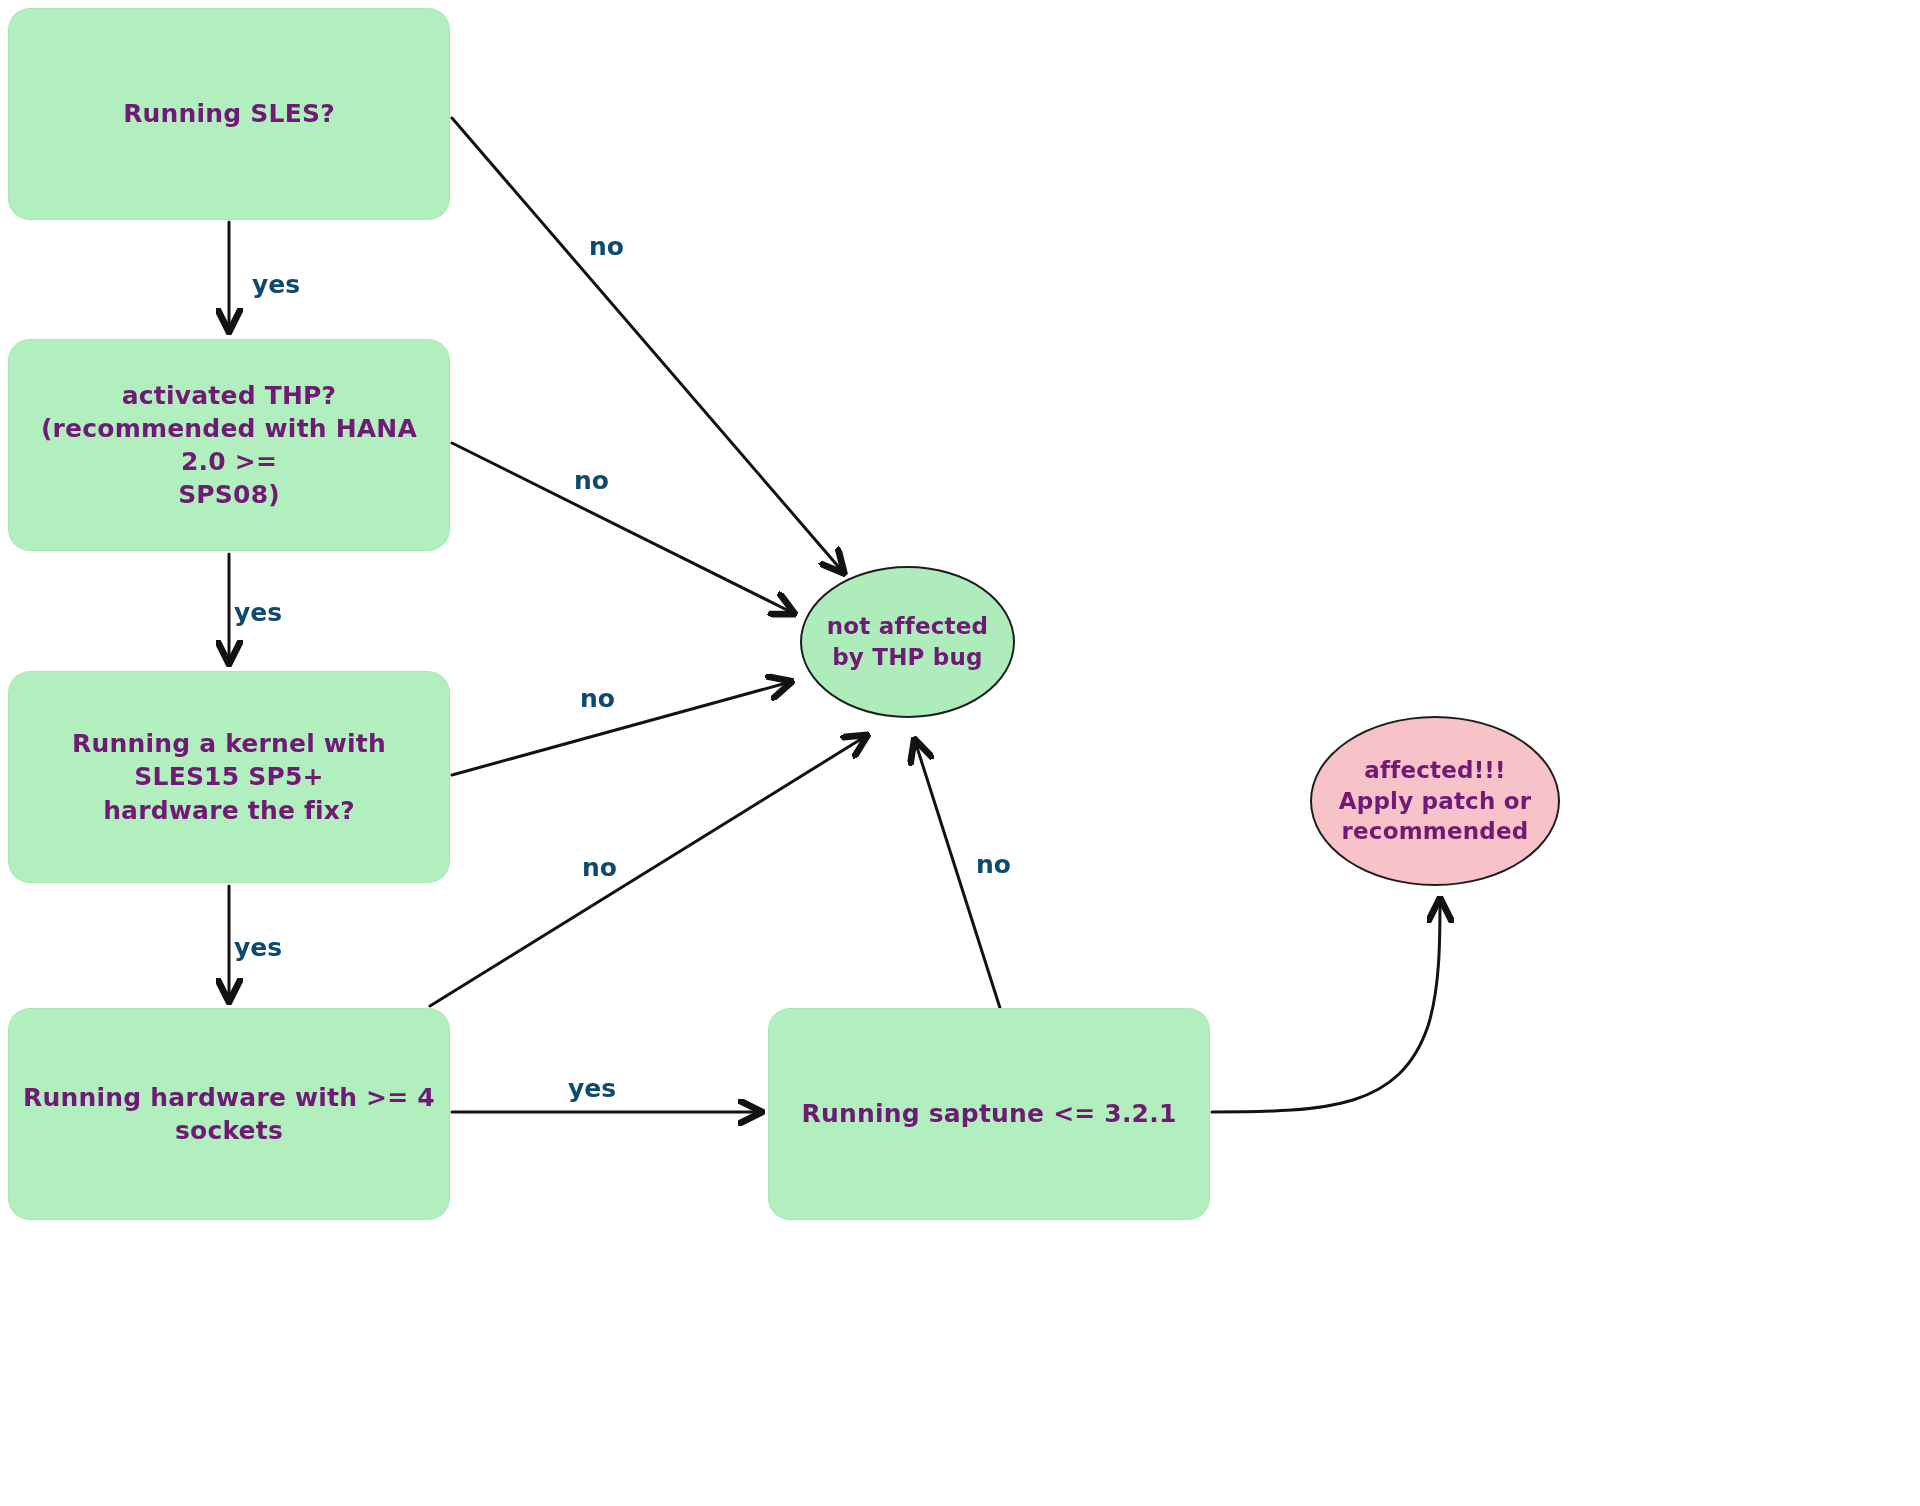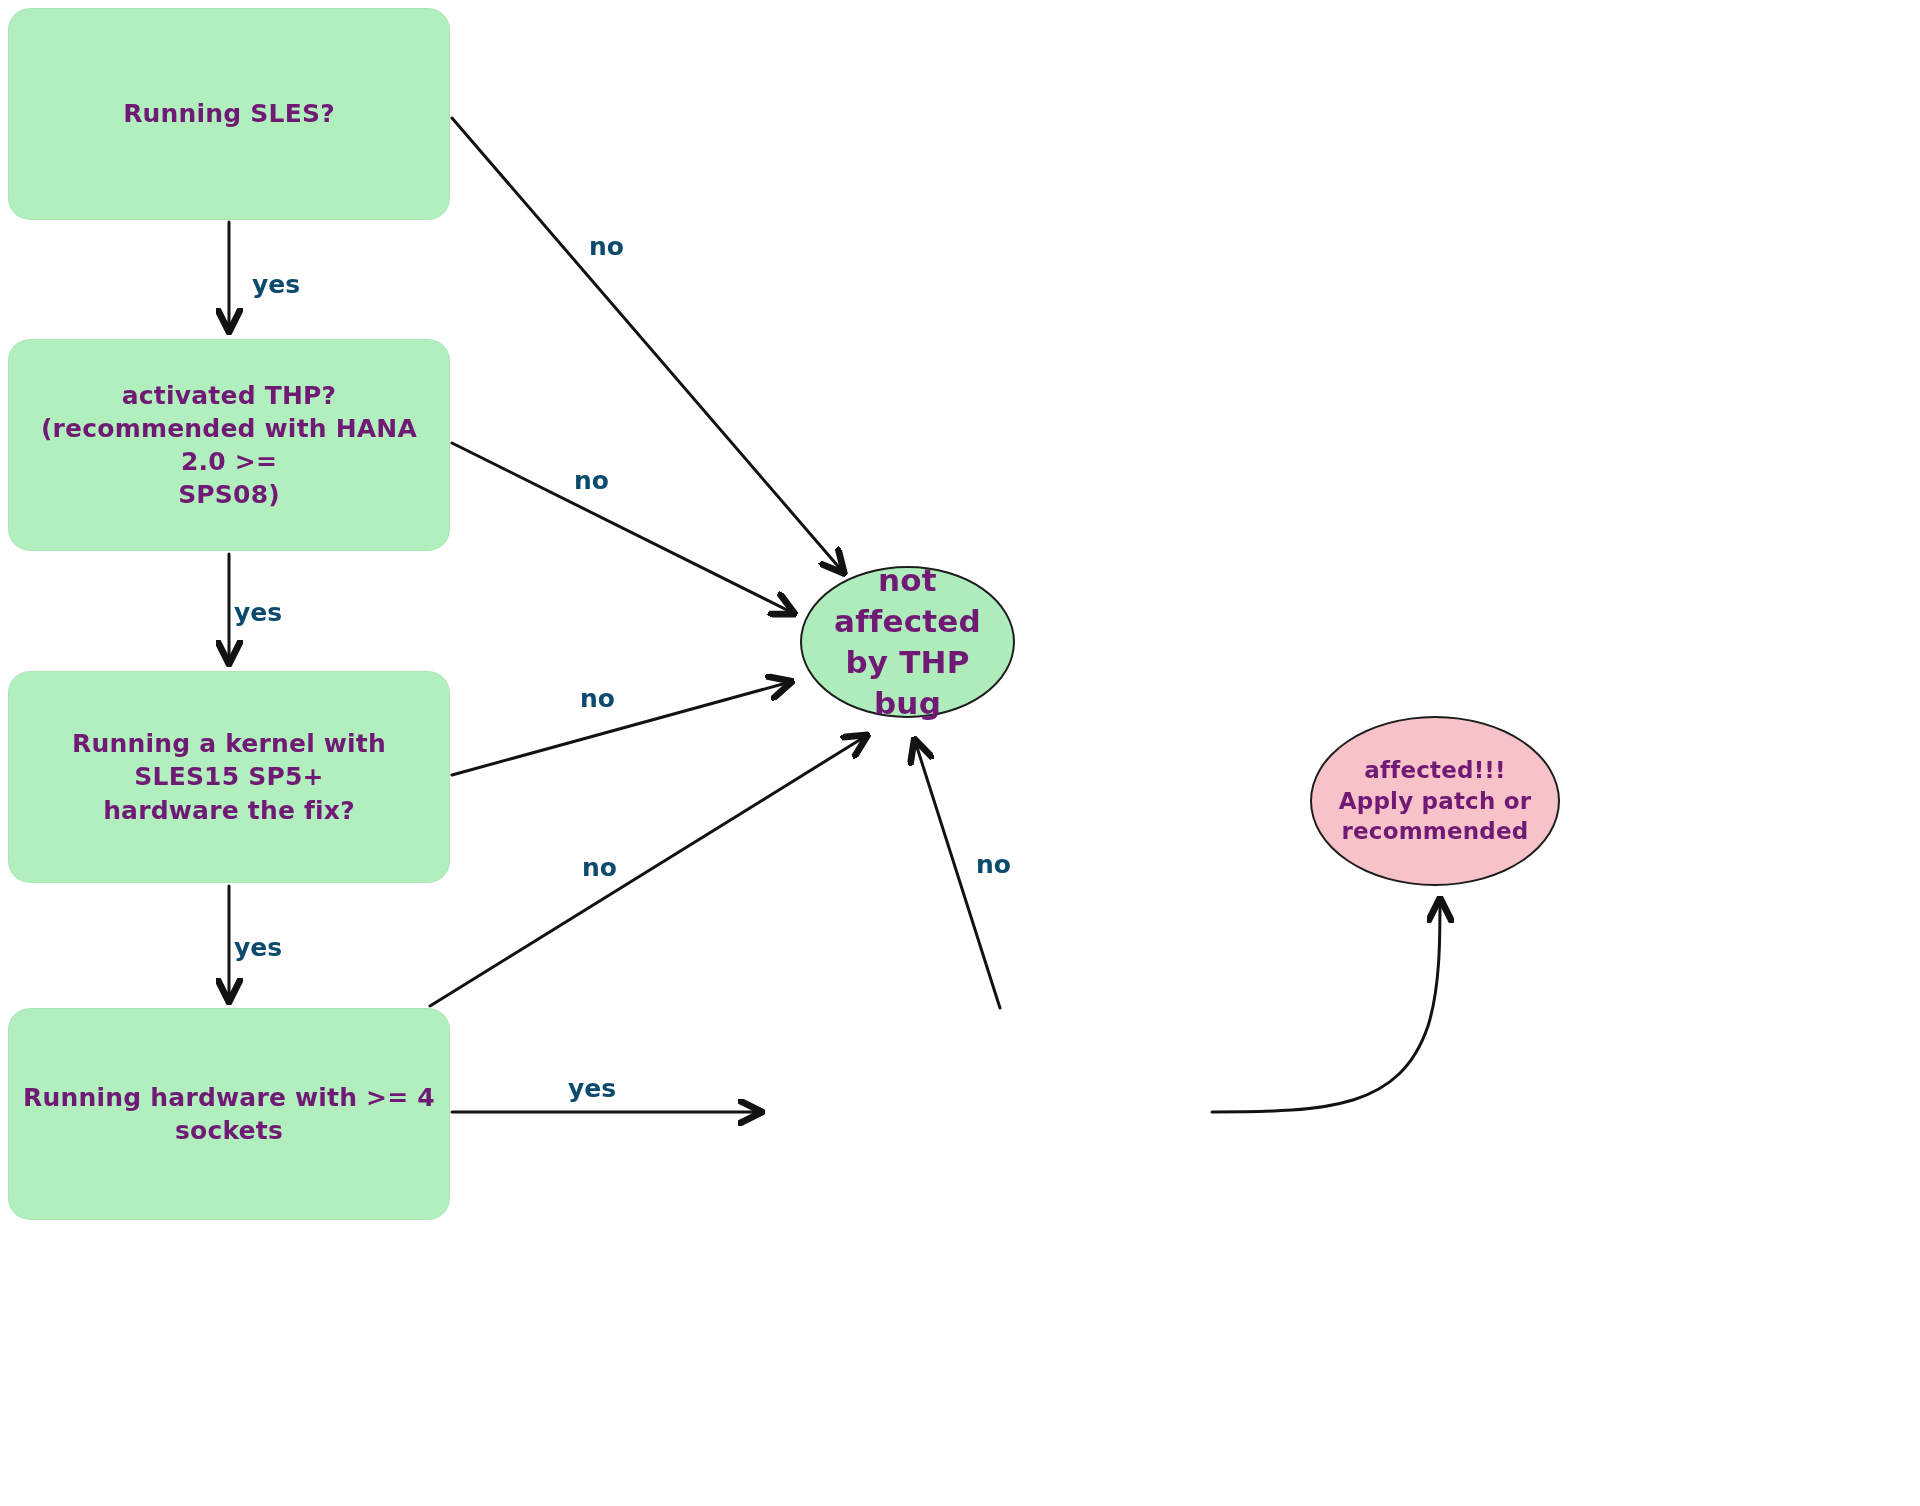--- a/index.html
+++ b/index.html
@@ -81,21 +81,21 @@
   #node-sles        { left: 8px;   top: 8px;    width: 442px; height: 212px; }
   #node-thp         { left: 8px;   top: 339px;  width: 442px; height: 212px; justify-content: flex-end; }
   #node-kernel      { left: 8px;   top: 671px;  width: 442px; height: 212px; }
   #node-sockets     { left: 8px;   top: 1008px; width: 442px; height: 212px; }
   #node-saptune     { left: 768px; top: 1008px; width: 442px; height: 212px; }
   #node-notaffected { left: 800px; top: 566px;  width: 215px; height: 152px; }
   #node-affected    { left: 1310px;top: 716px;  width: 250px; height: 170px; }
 
   #node-sockets .node-label,
   #node-saptune .node-label { font-size: 25px; }
-  #node-notaffected .node-label { font-size: 31px; }
+  #node-notaffected .node-label { font-size: 23px; }
   #node-affected .node-label { font-size: 23px; }
 
   
   #lbl-sles-yes      { left: 252px;  top: 270px; }
   #lbl-sles-no       { left: 589px;  top: 232px; }
   #lbl-thp-yes       { left: 234px;  top: 598px; }
   #lbl-thp-no        { left: 574px;  top: 466px; }
   #lbl-kernel-yes    { left: 234px;  top: 933px; }
   #lbl-kernel-no     { left: 580px;  top: 684px; }
   #lbl-sockets-yes   { left: 568px;  top: 1074px; }
@@ -147,20 +147,23 @@
 
   <div class="node rect" id="node-kernel">
     <div class="node-label">Running a kernel with SLES15 SP5+
 hardware the fix?</div>
   </div>
 
   <div class="node rect" id="node-sockets">
     <div class="node-label">Running hardware with &gt;= 4 sockets</div>
   </div>
 
+  <div class="node rect" id="node-saptune">
+    <div class="node-label">Running saptune &lt;= 3.2.1</div>
+  </div>
 
   <div class="node ellipse green" id="node-notaffected">
     <div class="node-label">not affected
 by THP bug</div>
   </div>
 
   <div class="node ellipse pink" id="node-affected">
     <div class="node-label">affected!!!
 Apply patch or
 recommended</div>

